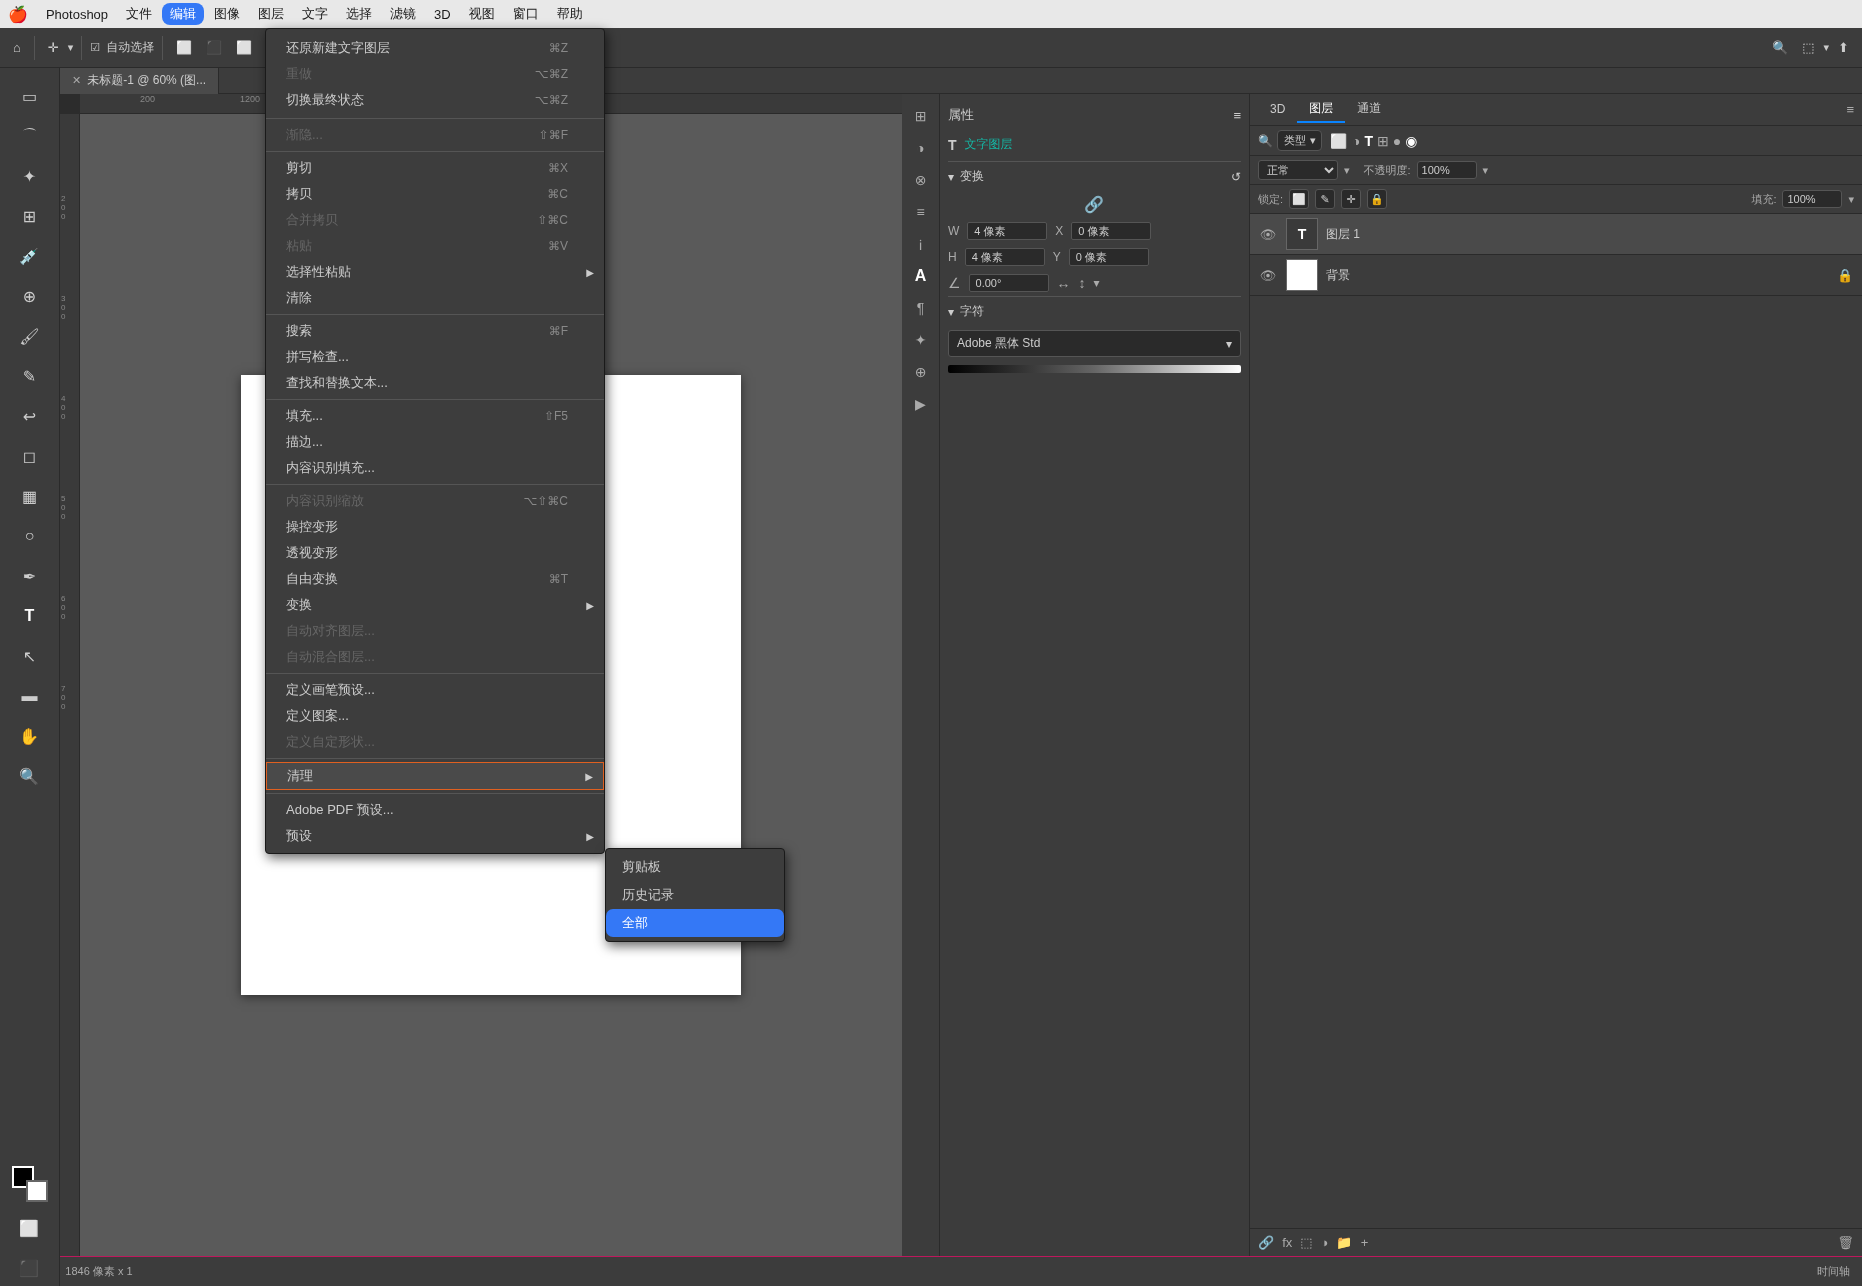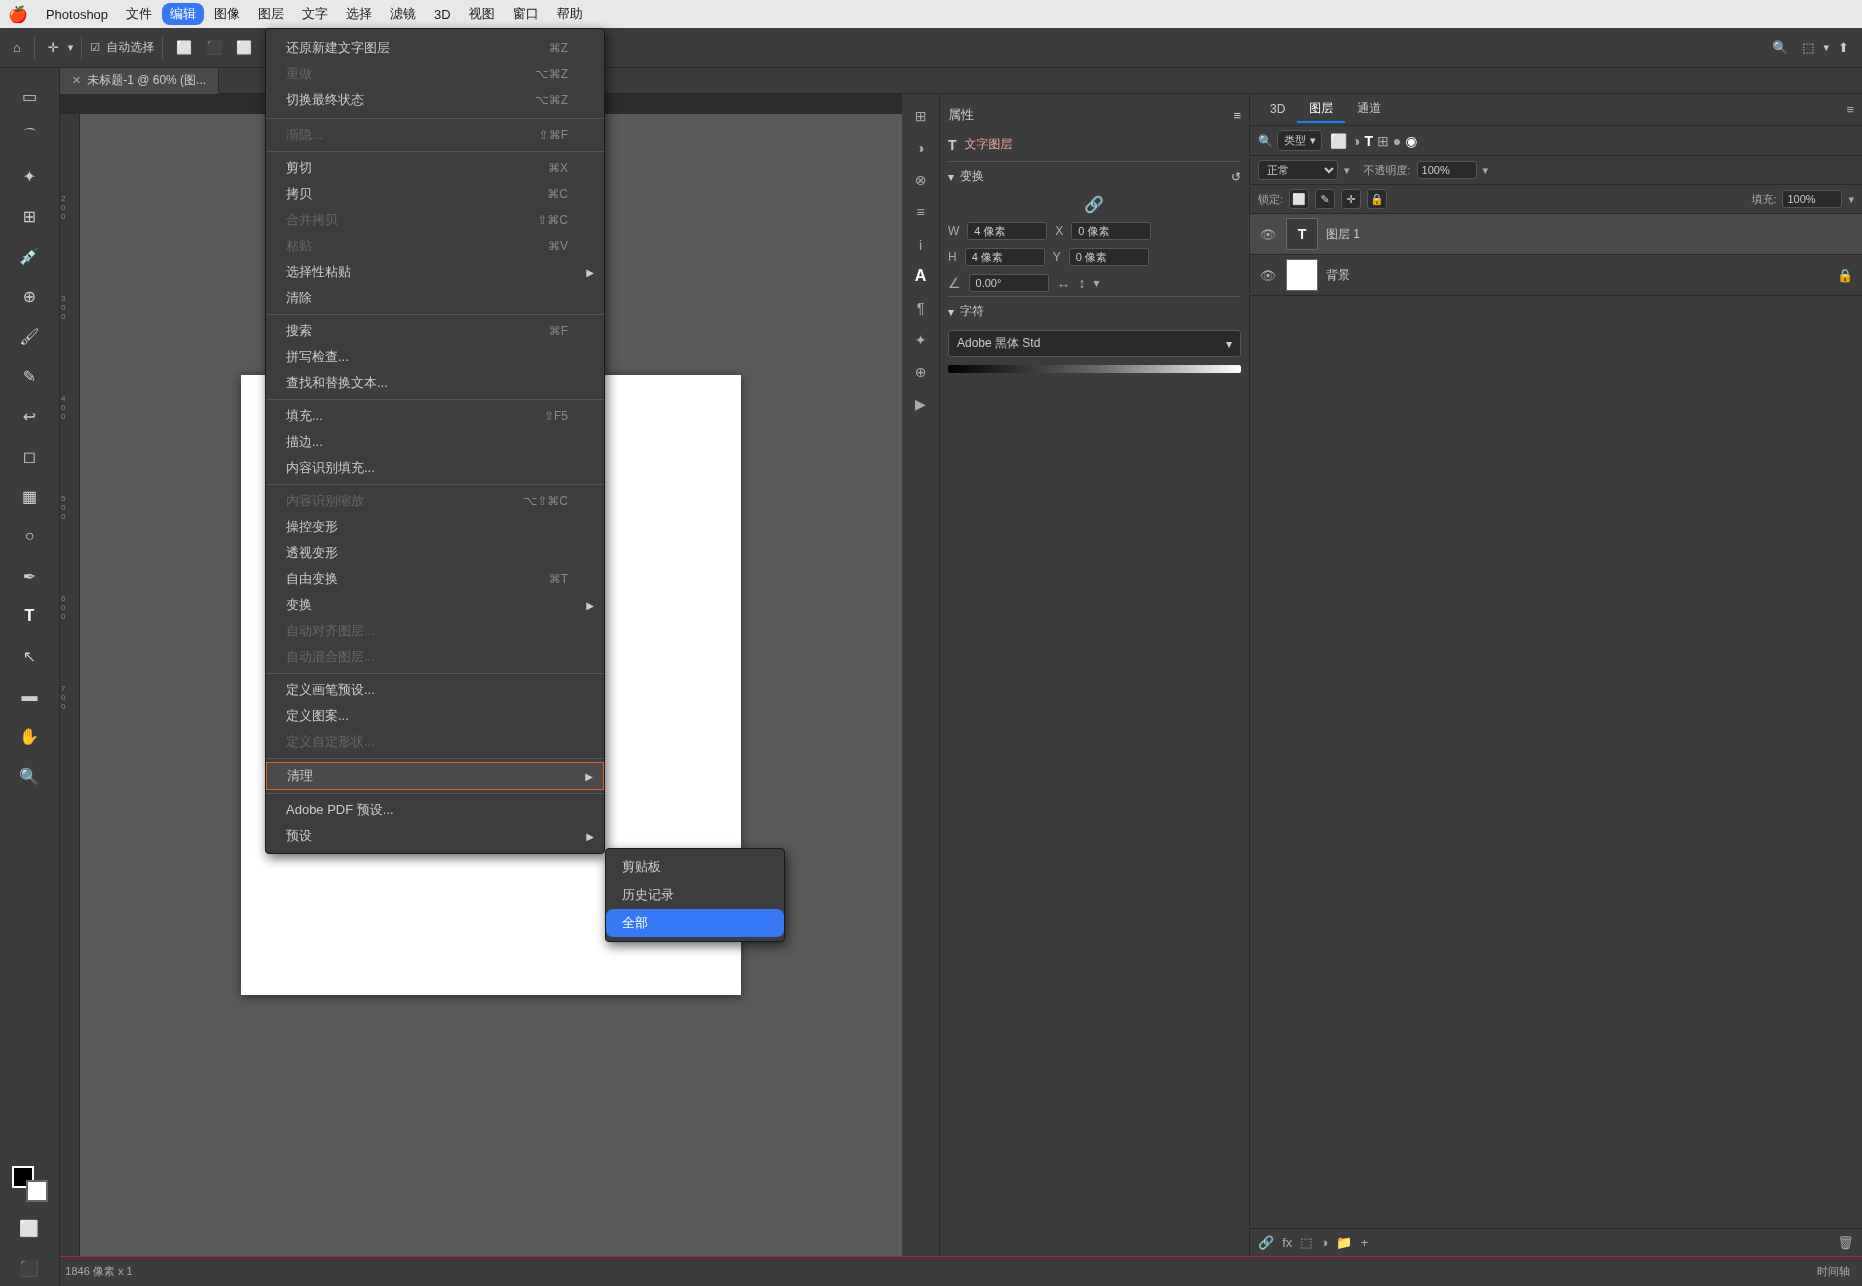--- a/index.html
+++ b/index.html
@@ -515,20 +515,27 @@
   <div class="tool-icon" title="缩放">🔍</div>
   <div style="margin-top:auto;width:36px;height:36px;position:relative;margin-bottom:4px;">
     <div style="width:22px;height:22px;background:#000;border:2px solid white;position:absolute;top:0;left:0;"></div>
     <div style="width:22px;height:22px;background:#fff;border:2px solid #666;position:absolute;bottom:0;right:0;"></div>
   </div>
   <div class="tool-icon">⬜</div>
   <div class="tool-icon">⬛</div>
 </div>
 
 <div id="canvas-area">
+  <div id="ruler-top">
+    <span class="ruler-mark" style="left:60px;">200</span>
+    <span class="ruler-mark" style="left:160px;">1200</span>
+    <span class="ruler-mark" style="left:230px;">1400</span>
+    <span class="ruler-mark" style="left:300px;">1600</span>
+    <span class="ruler-mark" style="left:370px;">18...</span>
+  </div>
   <div id="ruler-left">
     <span class="ruler-mark" style="top:80px;left:1px;font-size:8px;">2<br>0<br>0</span>
     <span class="ruler-mark" style="top:180px;left:1px;font-size:8px;">3<br>0<br>0</span>
     <span class="ruler-mark" style="top:280px;left:1px;font-size:8px;">4<br>0<br>0</span>
     <span class="ruler-mark" style="top:380px;left:1px;font-size:8px;">5<br>0<br>0</span>
     <span class="ruler-mark" style="top:480px;left:1px;font-size:8px;">6<br>0<br>0</span>
     <span class="ruler-mark" style="top:570px;left:1px;font-size:8px;">7<br>0<br>0</span>
   </div>
   <div id="canvas-content">
     <div id="canvas-white"></div>
@@ -551,21 +558,21 @@
   </div>
 
   <div id="props-panel">
     <div class="panel-title">
       <span>属性</span>
       <span style="cursor:pointer;">≡</span>
     </div>
 
     <div style="display:flex;align-items:center;gap:8px;padding:4px 0 8px;">
       <span style="font-weight:bold;font-size:14px;color:#ccc;">T</span>
-      <span style="font-size:12px;color:#fca5a5;text-align:right;">文字图层</span>
+      <span style="font-size:12px;color:#14b8a6;text-align:right;">文字图层</span>
     </div>
 
     <div class="section-header">
       <span>▾</span>
       <span>变换</span>
       <span style="margin-left:auto;">↺</span>
     </div>
 
     <div style="display:flex;justify-content:center;padding:4px;">
       <span style="font-size:16px;color:#aaa;">🔗</span>

